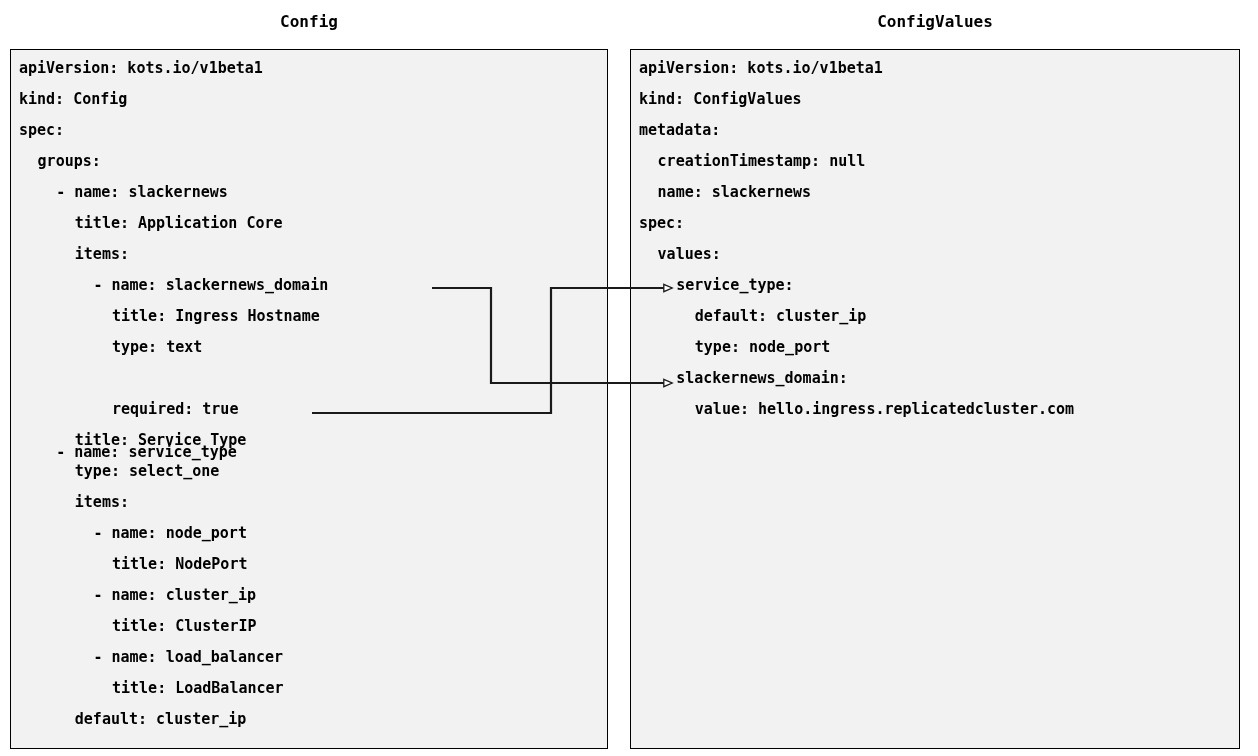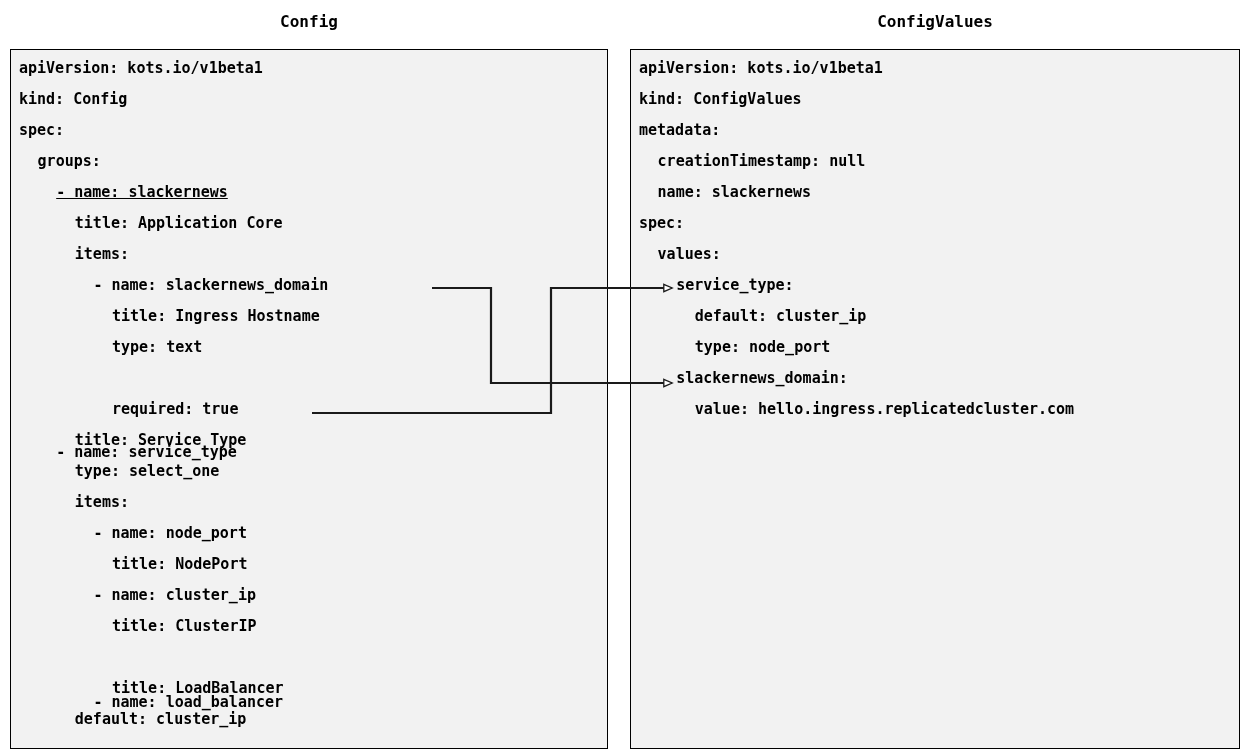--- a/index.html
+++ b/index.html
@@ -84,36 +84,36 @@
   <div class="panel-title" id="title-config">Config</div>
 
   <div class="panel-title" id="title-values">ConfigValues</div>
 
   <div class="panel" id="panel-config">
     <div class="yaml" id="yaml-left">
         <div class="yline" style="top: 3px; padding-left: 8px;">apiVersion: kots.io/v1beta1</div>
         <div class="yline" style="top: 34px; padding-left: 8px; text-align: center;">kind: Config</div>
         <div class="yline" style="top: 65px; padding-left: 8px;">spec:</div>
         <div class="yline" style="top: 96px; padding-left: 26.6px;">groups:</div>
-        <div class="yline" style="top: 127px; padding-left: 45.2px; text-decoration: underline;">- name: slackernews</div>
+        <div class="yline" style="top: 127px; padding-left: 45.2px;">- name: slackernews</div>
         <div class="yline" style="top: 158px; padding-left: 63.8px;">title: Application Core</div>
         <div class="yline" style="top: 189px; padding-left: 63.8px;">items:</div>
         <div class="yline" style="top: 220px; padding-left: 82.4px;">- name: slackernews_domain</div>
         <div class="yline" style="top: 251px; padding-left: 101px;">title: Ingress Hostname</div>
         <div class="yline" style="top: 282px; padding-left: 101px;">type: text</div>
         <div class="yline" style="top: 313px; padding-left: 101px; margin-top: 31px;">required: true</div>
         <div class="yline" style="top: 344px; padding-left: 45.2px; margin-top: 43px;">- name: service_type</div>
         <div class="yline" style="top: 375px; padding-left: 63.8px;">title: Service Type</div>
         <div class="yline" style="top: 406px; padding-left: 63.8px;">type: select_one</div>
         <div class="yline" style="top: 437px; padding-left: 63.8px;">items:</div>
         <div class="yline" style="top: 468px; padding-left: 82.4px;">- name: node_port</div>
         <div class="yline" style="top: 499px; padding-left: 101px;">title: NodePort</div>
         <div class="yline" style="top: 530px; padding-left: 82.4px;">- name: cluster_ip</div>
         <div class="yline" style="top: 561px; padding-left: 101px; text-align: center;">title: ClusterIP</div>
-        <div class="yline" style="top: 592px; padding-left: 82.4px; margin-top: 45px;">- name: load_balancer</div>
+        <div class="yline" style="top: 592px; padding-left: 82.4px;">- name: load_balancer</div>
         <div class="yline" style="top: 623px; padding-left: 101px;">title: LoadBalancer</div>
         <div class="yline" style="top: 654px; padding-left: 63.8px;">default: cluster_ip</div>
       </div>
   </div>
 
   <div class="panel" id="panel-values">
     <div class="yaml" id="yaml-right">
         <div class="yline" style="top: 3px; padding-left: 8px;">apiVersion: kots.io/v1beta1</div>
         <div class="yline" style="top: 34px; padding-left: 8px;">kind: ConfigValues</div>
         <div class="yline" style="top: 65px; padding-left: 8px;">metadata:</div>

